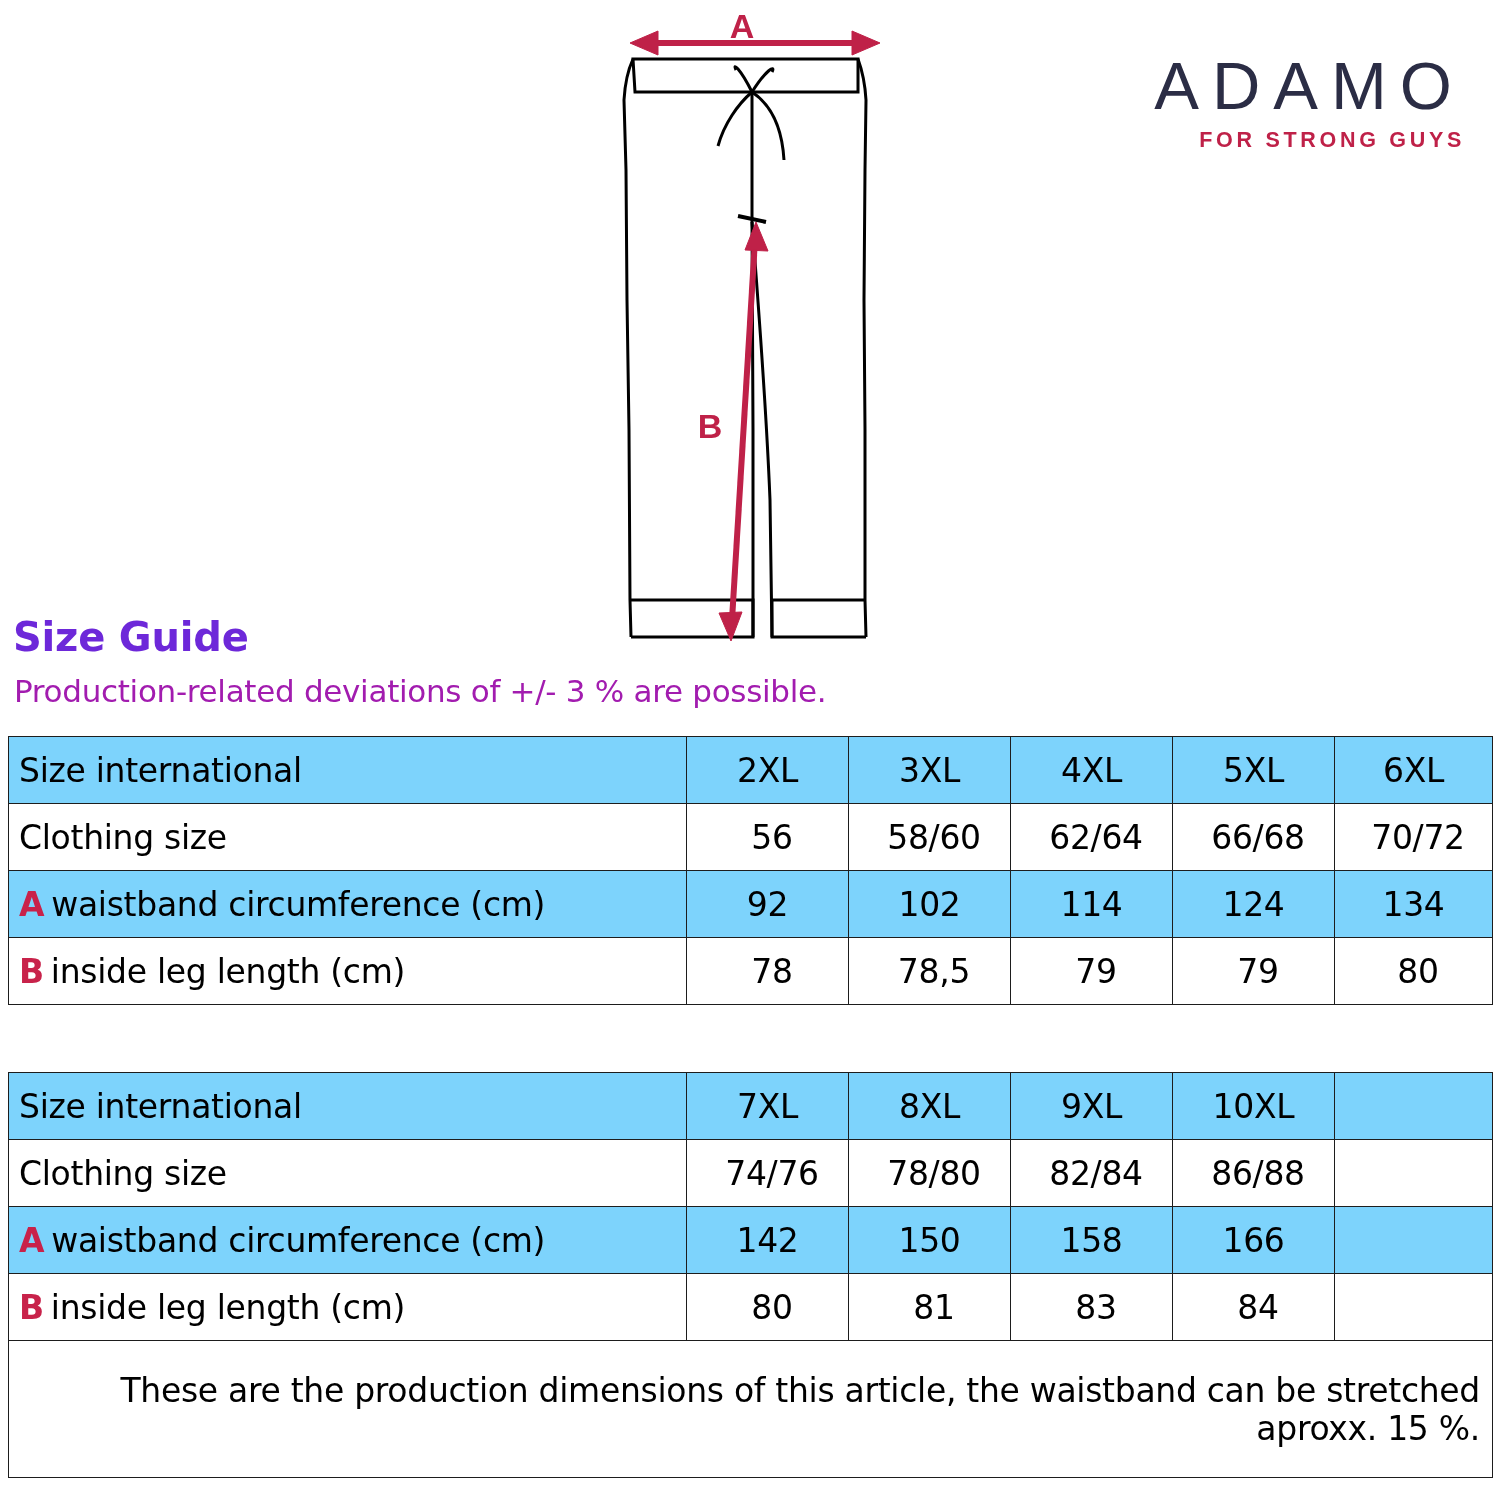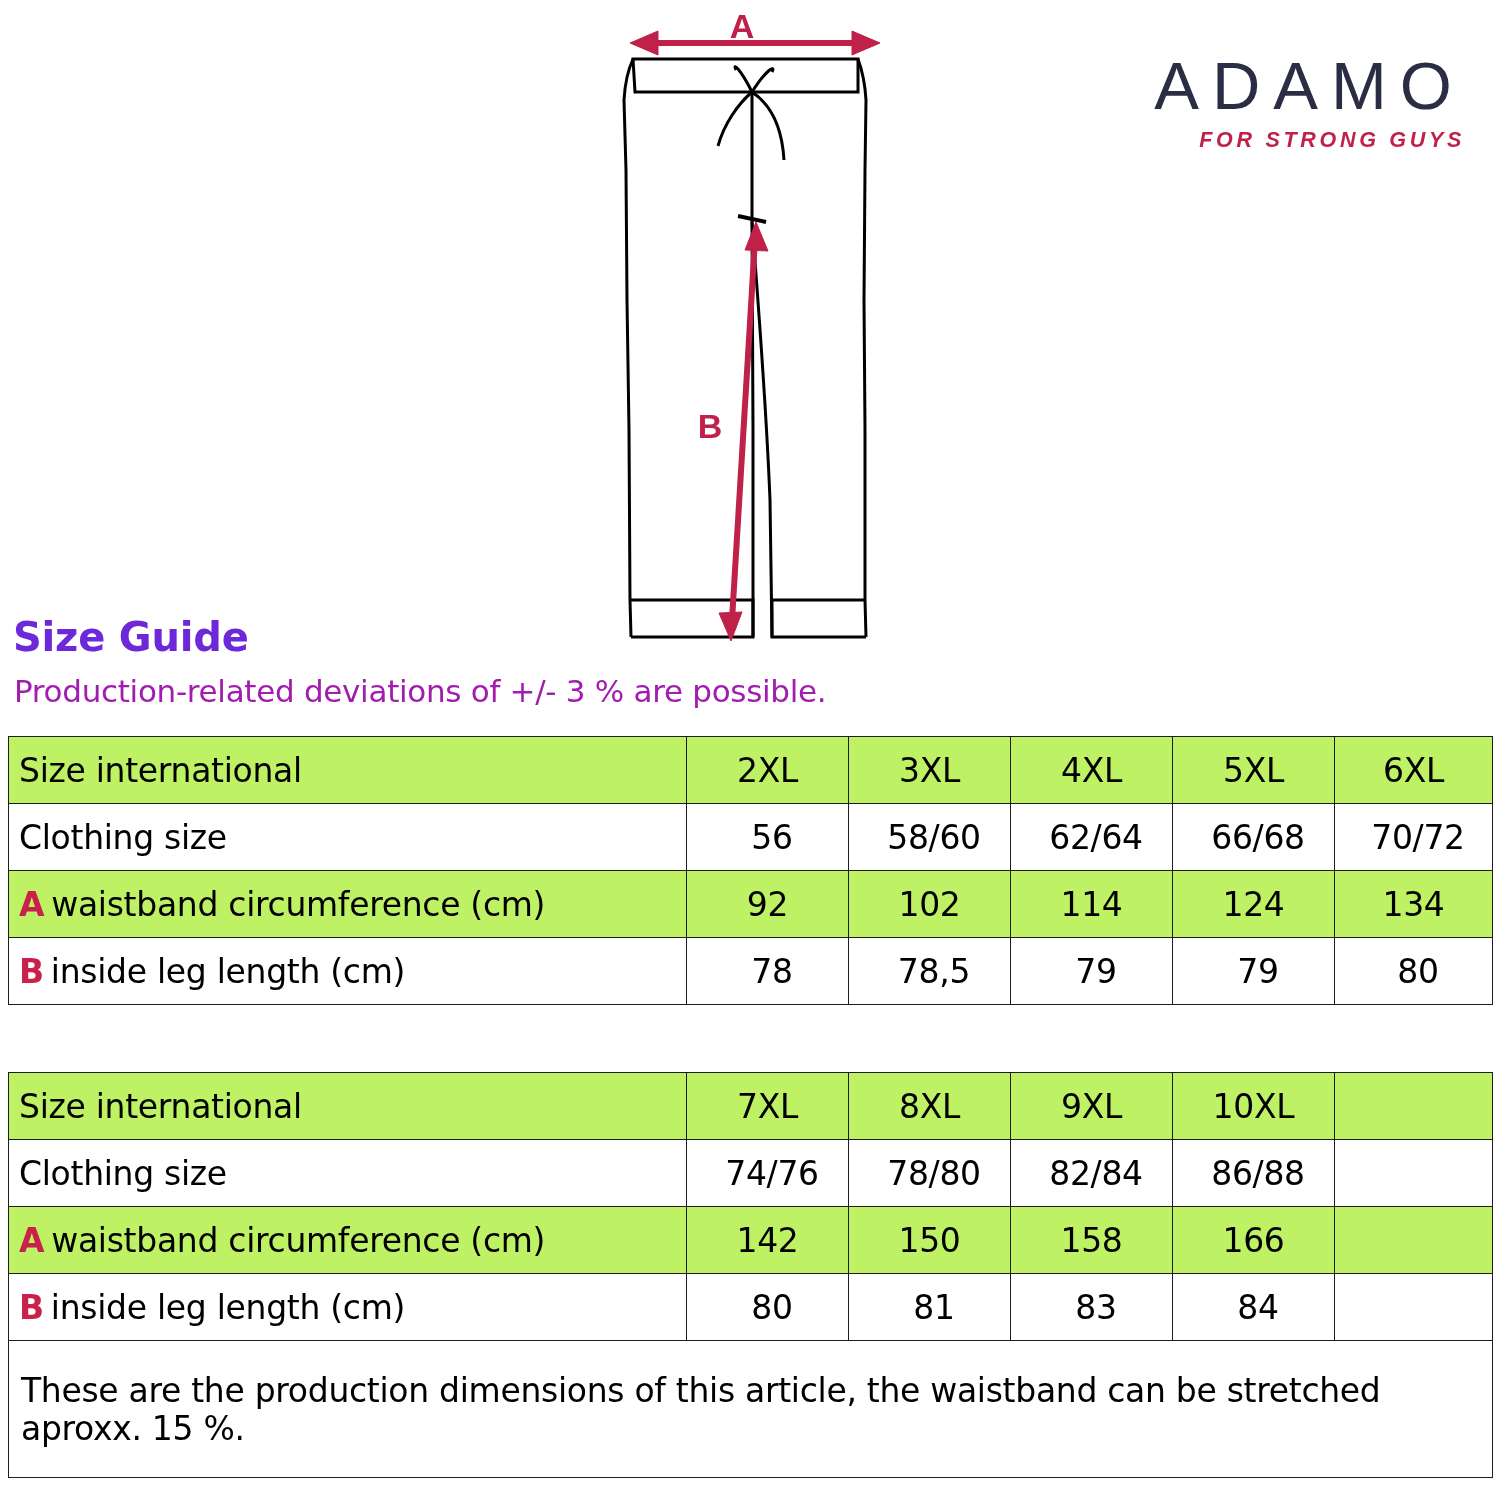--- a/index.html
+++ b/index.html
@@ -34,21 +34,20 @@
     text-align: right;
   }
   #logo .tagline {
     font-family: "Liberation Sans", "DejaVu Sans", sans-serif;
     font-size: 21.5px;
     font-weight: bold;
     letter-spacing: 3.7px;
     color: #bf2148;
     margin-top: 9px;
     padding-left: 4px;
-    font-style: italic;
   }
 
   
   #pants-figure {
     position: absolute;
     left: 600px;
     top: 0px;
     width: 320px;
     height: 670px;
   }
@@ -86,38 +85,38 @@
   #table1 { top: 736px; }
   #table2 { top: 1072px; }
 
   .sizetable td {
     border: 1.5px solid #1d1d1d;
     padding: 0;
     height: 66px;
     vertical-align: middle;
     letter-spacing: -0.3px;
   }
-  .sizetable tr.shade td { background: #bef264; }
+  .sizetable tr.shade td { background: #7dd3fc; }
   .sizetable tr.plain td { background: #ffffff; padding-left: 9px; }
 
   .rowlabel {
     text-align: left;
     padding-left: 10px !important;
     white-space: nowrap;
   }
   .val { text-align: center; margin-left: 27px; }
 
   .dimtag {
     color: #c8224a;
     font-weight: bold;
     margin-right: 7px;
   }
 
   .footnote-cell {
-    text-align: left;
+    text-align: right;
     padding: 4px 12px 8px 12px !important;
     height: 124px !important;
     font-size: 33px;
     line-height: 1.14;
     background: #ffffff !important;
     vertical-align: top;
   }
   .footnote-cell span { display: block; padding-top: 6px; }
 </style>
 </head>

